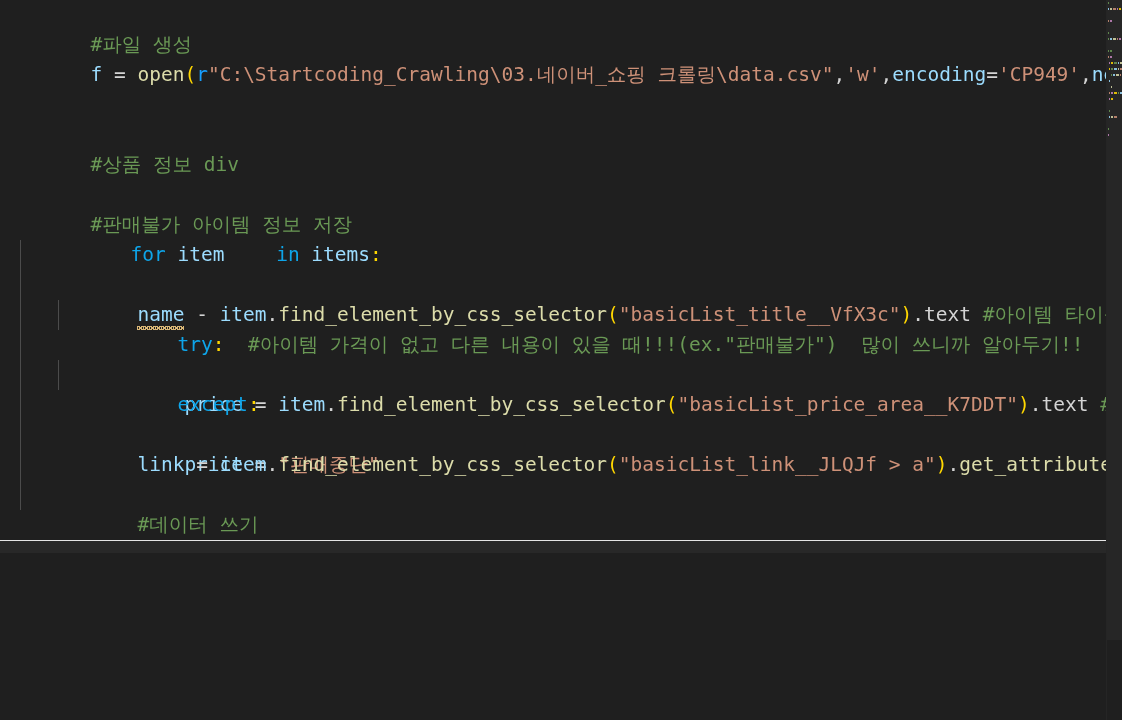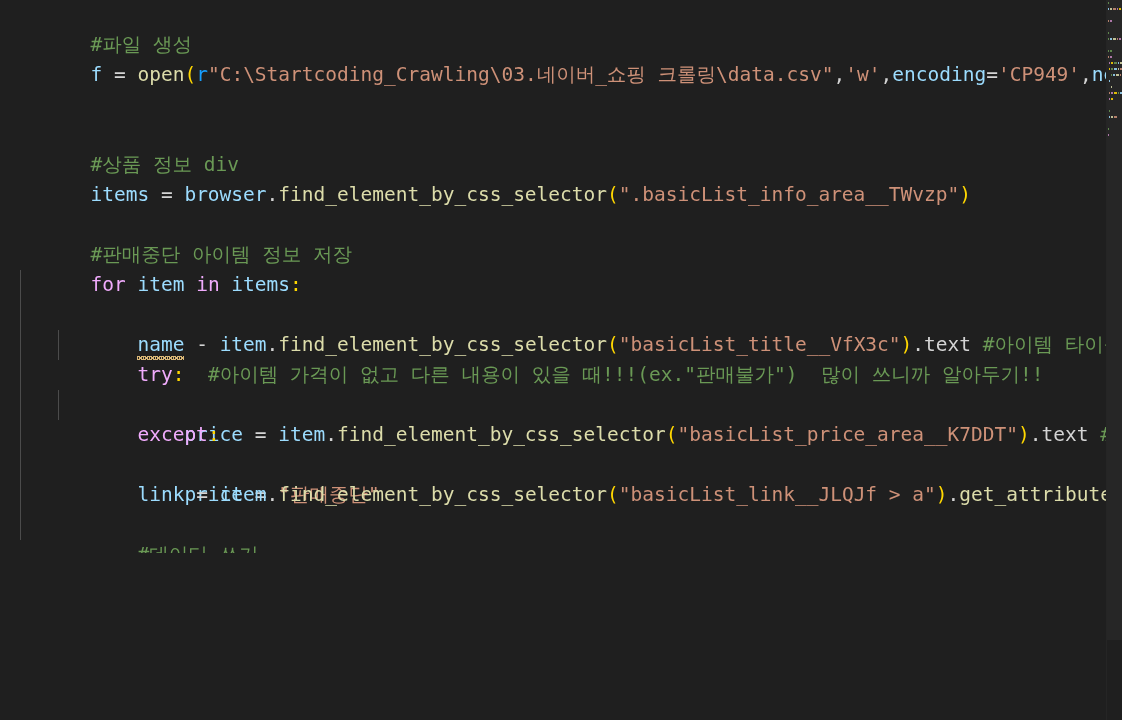--- a/index.html
+++ b/index.html
@@ -59,21 +59,21 @@
     top: 0;
     width: 1px;
     height: 30px;
     background: #4b4b4b;
   }
   .g1 { left: 20px; }
   .g2 { left: 58px; }
 
   
   .cmt   { color: #6a9955; }
-  .kw    { color: #f0abfc; }   
+  .kw    { color: #0ea5e9; margin-left: 40px; }   
   .var   { color: #9cdcfe; }
   .fn    { color: #dcdcaa; }
   .str   { color: #ce9178; }
   .op    { color: #d4d4d4; }
   .punc  { color: #ffd700; }
   .punc2 { color: #da70d6; }
   .punc3 { color: #179fff; }
   .plain { color: #d4d4d4; }
 
   
@@ -160,28 +160,25 @@
 
     <div class="line"></div>
 
 
     <div class="line"></div>
 
     <div class="line">
       <span class="cmt">#상품 정보 div</span>
     </div>
 
-    <div class="line">
-      <span class="var">items</span><span class="op"> = </span><span class="var">browser</span><span class="plain">.</span><span class="fn">find_element_by_css_selector</span><span class="punc">(</span><span class="str">".basicList_info_area__TWvzp"</span><span class="punc">)</span>
-    </div>
-
-    <div class="line"></div>
-
-    <div class="line">
-      <span class="cmt">#판매중단 아이템 정보 저장</span>
+
+    <div class="line"></div>
+
+    <div class="line">
+      <span class="cmt">#판매불가 아이템 정보 저장</span>
     </div>
 
     <div class="line">
       <span class="kw">for</span><span class="var"> item </span><span class="kw">in</span><span class="var"> items</span><span class="punc">:</span>
     </div>
 
     <div class="line">
       <span class="guide g1"></span>
       <span class="plain">    </span><span class="squig"><span class="var">name</span></span><span class="op"> - </span><span class="var">item</span><span class="plain">.</span><span class="fn">find_element_by_css_selector</span><span class="punc">(</span><span class="str">"basicList_title__VfX3c"</span><span class="punc">)</span><span class="plain">.</span><span class="plain">text</span><span class="cmt"> #아이템 타이틀</span>
     </div>

